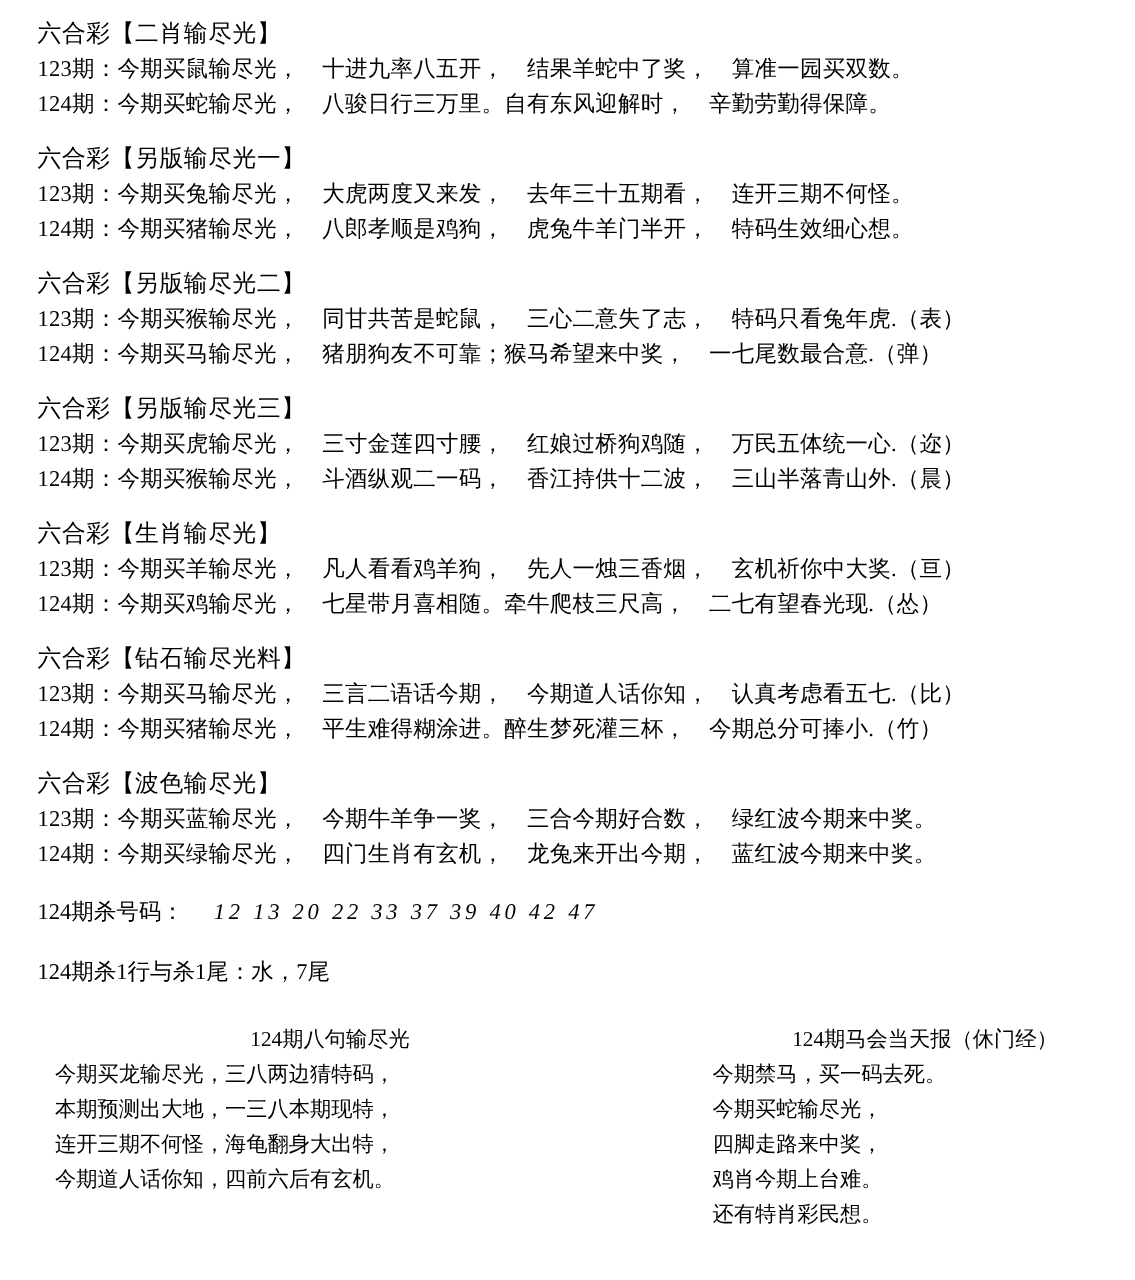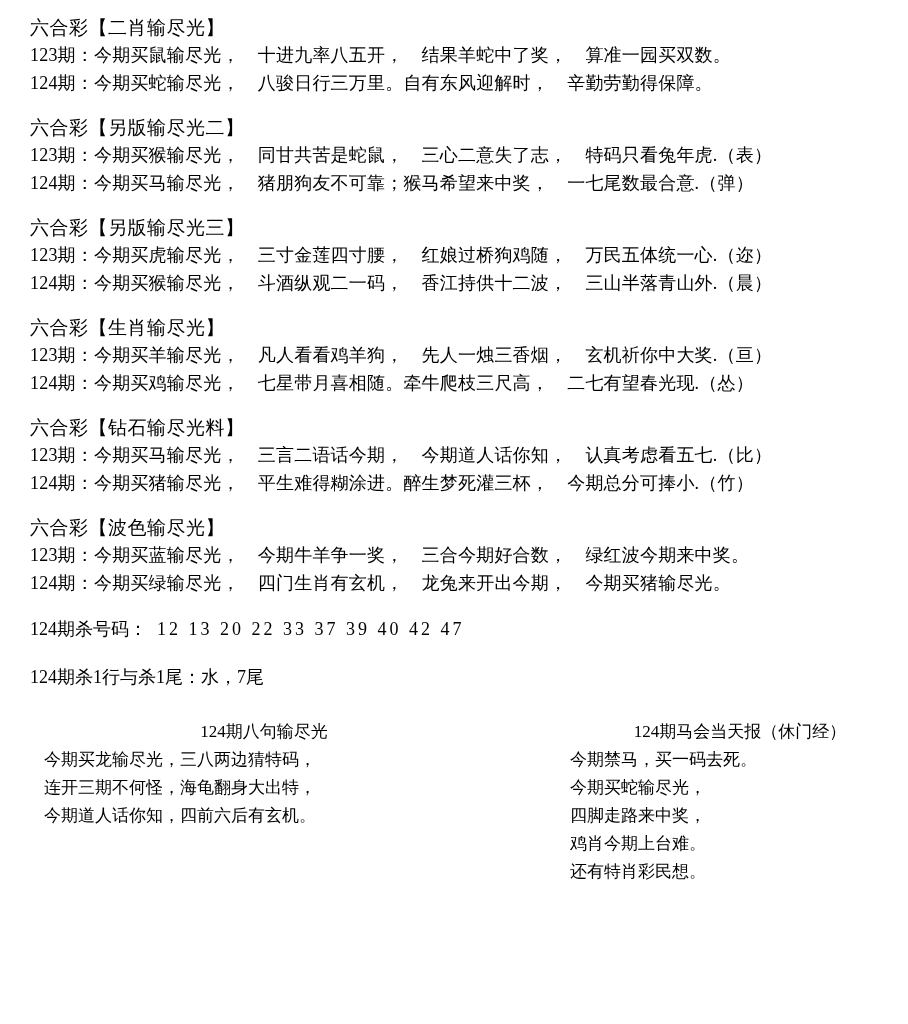--- a/index.html
+++ b/index.html
@@ -43,21 +43,22 @@
     display: inline-block;
   }
   .kill-line {
     font-size: 18px;
     line-height: 30px;
     margin-top: 6px;
     margin-bottom: 6px;
   }
   .kill-nums {
     letter-spacing: 3px;
-    margin-left: 10px;
+    margin-left: 24px;
+    font-style: italic;
   }
   .kill-line2 {
     font-size: 18px;
     line-height: 30px;
     margin-top: 18px;
     margin-bottom: 10px;
   }
   .bottom {
     position: relative;
     margin-top: 26px;
@@ -90,20 +91,25 @@
 
 <div class="page">
 
   <div id="sections-container">
       <div class="section">
         <div class="sec-title">六合彩【二肖输尽光】</div>
         <div class="row"><span class="period">123期：</span><span class="seg">今期买鼠输尽光，　十进九率八五开，　结果羊蛇中了奖，　算准一园买双数。</span></div>
         <div class="row"><span class="period">124期：</span><span class="seg">今期买蛇输尽光，　八骏日行三万里。自有东风迎解时，　辛勤劳勤得保障。</span></div>
       </div>
       <div class="section">
+        <div class="sec-title">六合彩【另版输尽光一】</div>
+        <div class="row"><span class="period">123期：</span><span class="seg">今期买兔输尽光，　大虎两度又来发，　去年三十五期看，　连开三期不何怪。</span></div>
+        <div class="row"><span class="period">124期：</span><span class="seg">今期买猪输尽光，　八郎孝顺是鸡狗，　虎兔牛羊门半开，　特码生效细心想。</span></div>
+      </div>
+      <div class="section">
         <div class="sec-title">六合彩【另版输尽光二】</div>
         <div class="row"><span class="period">123期：</span><span class="seg">今期买猴输尽光，　同甘共苦是蛇鼠，　三心二意失了志，　特码只看兔年虎.（表）</span></div>
         <div class="row"><span class="period">124期：</span><span class="seg">今期买马输尽光，　猪朋狗友不可靠；猴马希望来中奖，　一七尾数最合意.（弹）</span></div>
       </div>
       <div class="section">
         <div class="sec-title">六合彩【另版输尽光三】</div>
         <div class="row"><span class="period">123期：</span><span class="seg">今期买虎输尽光，　三寸金莲四寸腰，　红娘过桥狗鸡随，　万民五体统一心.（迩）</span></div>
         <div class="row"><span class="period">124期：</span><span class="seg">今期买猴输尽光，　斗酒纵观二一码，　香江持供十二波，　三山半落青山外.（晨）</span></div>
       </div>
       <div class="section">
@@ -112,35 +118,36 @@
         <div class="row"><span class="period">124期：</span><span class="seg">今期买鸡输尽光，　七星带月喜相随。牵牛爬枝三尺高，　二七有望春光现.（怂）</span></div>
       </div>
       <div class="section">
         <div class="sec-title">六合彩【钻石输尽光料】</div>
         <div class="row"><span class="period">123期：</span><span class="seg">今期买马输尽光，　三言二语话今期，　今期道人话你知，　认真考虑看五七.（比）</span></div>
         <div class="row"><span class="period">124期：</span><span class="seg">今期买猪输尽光，　平生难得糊涂进。醉生梦死灌三杯，　今期总分可捧小.（竹）</span></div>
       </div>
       <div class="section">
         <div class="sec-title">六合彩【波色输尽光】</div>
         <div class="row"><span class="period">123期：</span><span class="seg">今期买蓝输尽光，　今期牛羊争一奖，　三合今期好合数，　绿红波今期来中奖。</span></div>
-        <div class="row"><span class="period">124期：</span><span class="seg">今期买绿输尽光，　四门生肖有玄机，　龙兔来开出今期，　今期买猪输尽光。</span></div>
+        <div class="row"><span class="period">124期：</span><span class="seg">今期买绿输尽光，　四门生肖有玄机，　龙兔来开出今期，　蓝红波今期来中奖。</span></div>
       </div>
     </div>
 
   <div class="kill-line">
     <span>124期杀号码：</span><span class="kill-nums">12  13  20  22  33  37  39  40  42  47</span>
   </div>
 
   <div class="kill-line2">124期杀1行与杀1尾：水，7尾</div>
 
   <div class="bottom">
     <div class="bottom-left bottom-col">
       <div class="b-head">124期八句输尽光</div>
       <div id="bottom-left-lines">
           <div>今期买龙输尽光，三八两边猜特码，</div>
+          <div>本期预测出大地，一三八本期现特，</div>
           <div>连开三期不何怪，海龟翻身大出特，</div>
           <div>今期道人话你知，四前六后有玄机。</div>
         </div>
     </div>
     <div class="bottom-right bottom-col">
       <div class="b-head">124期马会当天报（休门经）</div>
       <div id="bottom-right-lines">
           <div>今期禁马，买一码去死。</div>
           <div>今期买蛇输尽光，</div>
           <div>四脚走路来中奖，</div>

